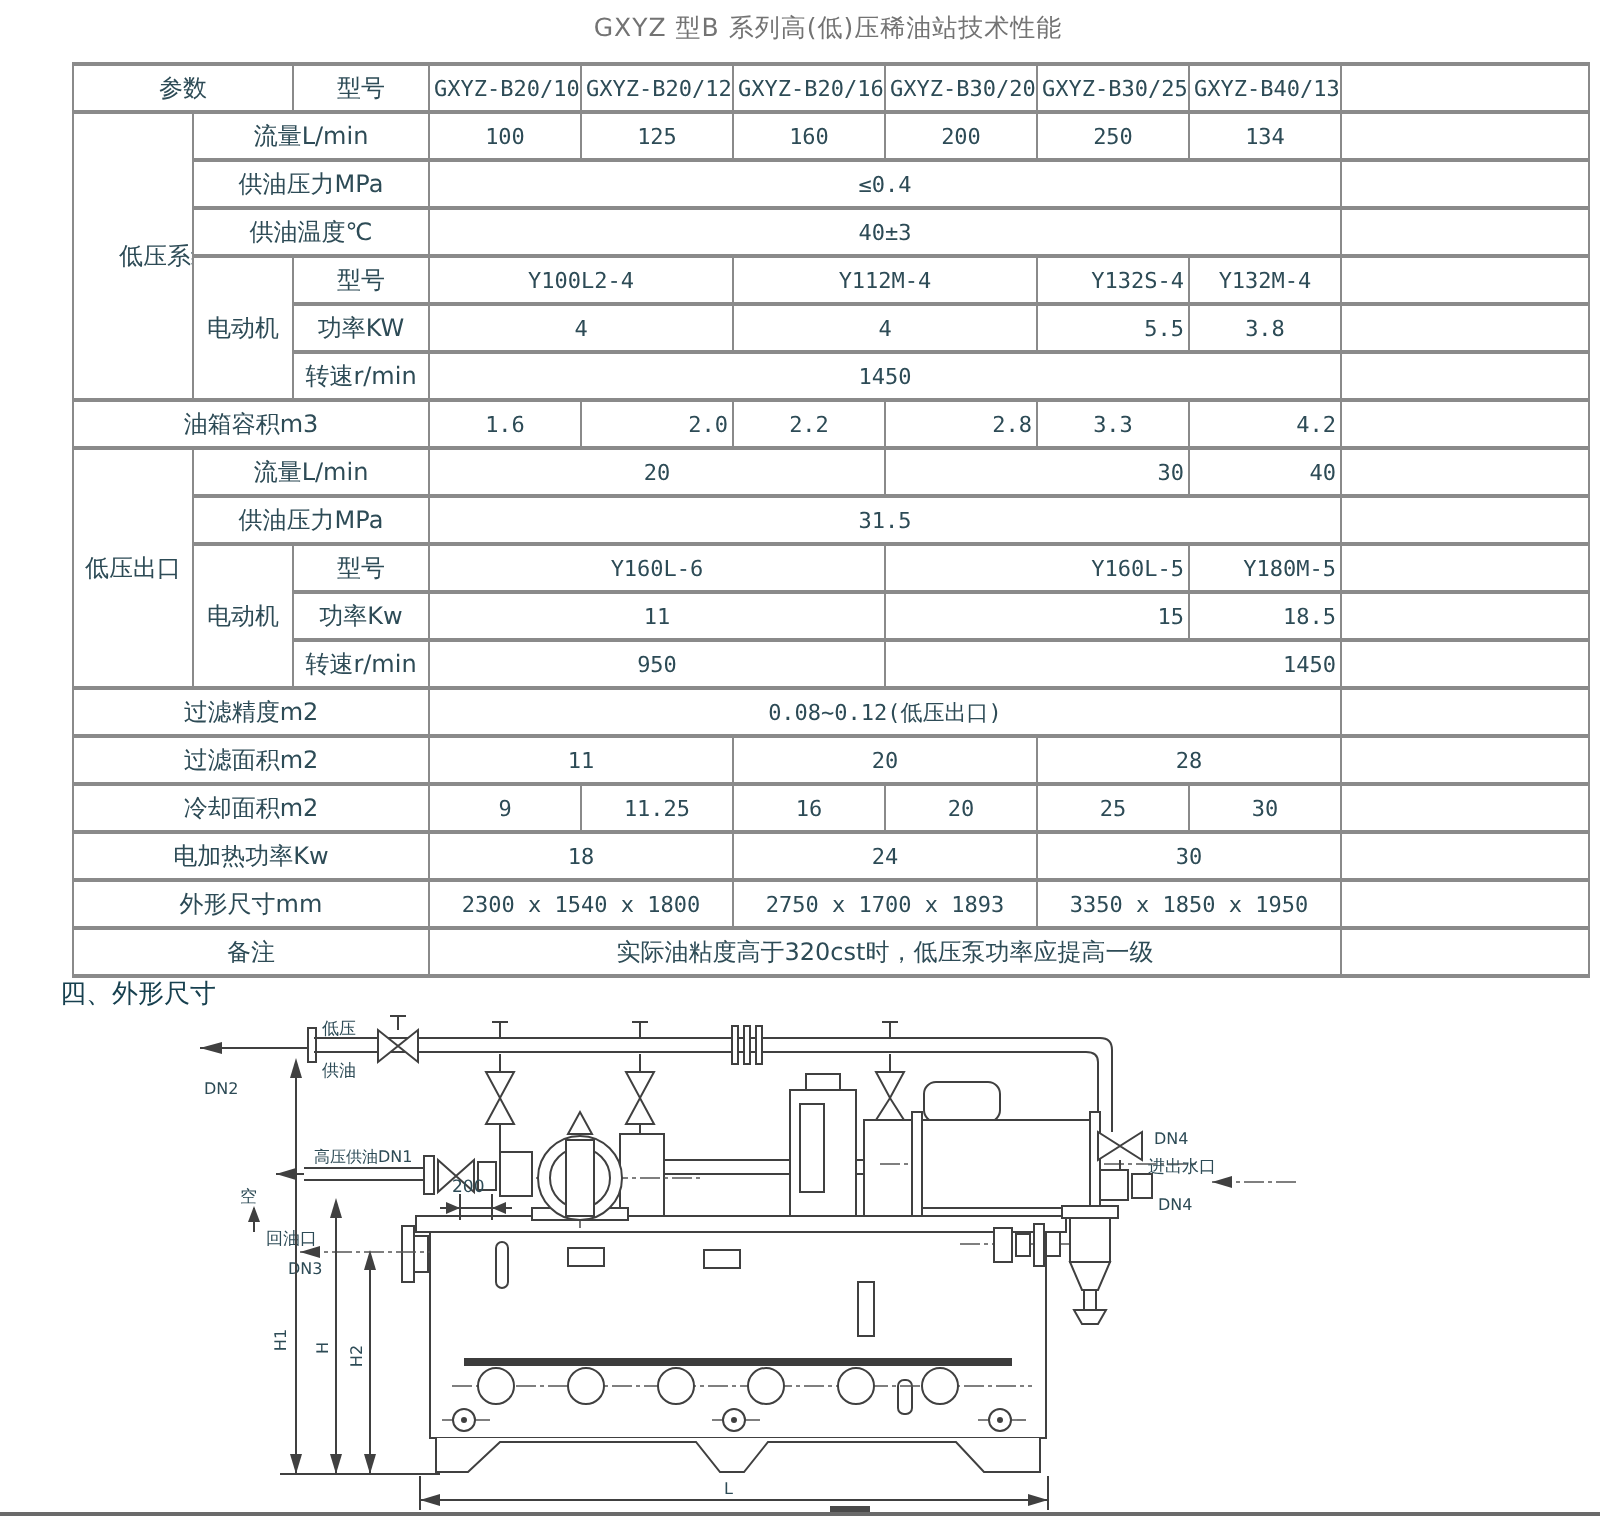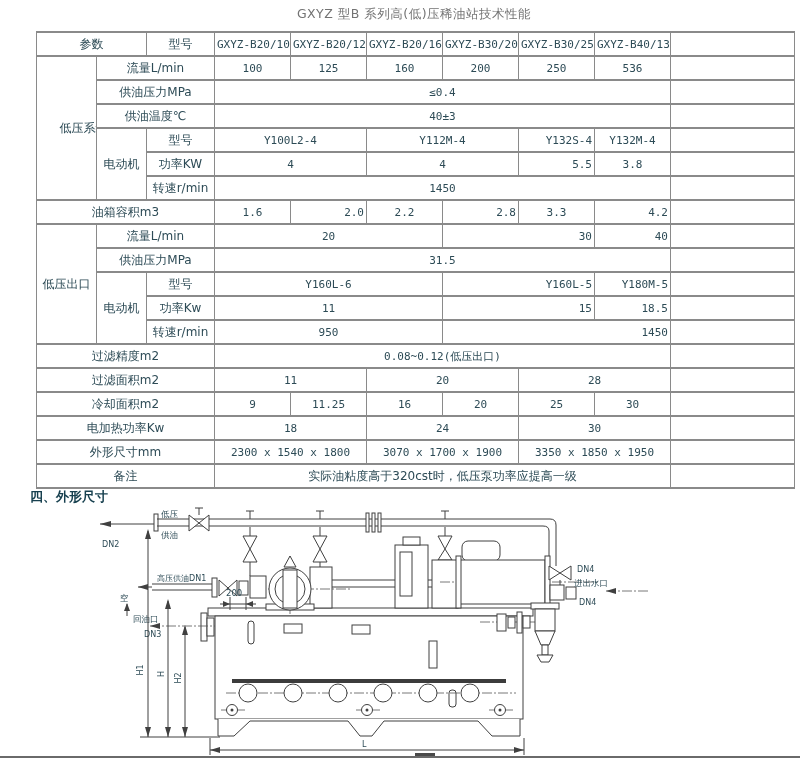--- a/index.html
+++ b/index.html
@@ -5,21 +5,21 @@
   html,body{margin:0;padding:0;background:#fff;}
   body{width:800px;height:762px;position:relative;font-family:"DejaVu Sans",sans-serif;color:#2d4b56;overflow:hidden;}
   .title{position:absolute;left:35px;top:6px;width:758px;text-align:center;font-size:12.5px;letter-spacing:0.5px;color:#737373;}
   table.spec{position:absolute;left:36px;top:31px;width:758px;border-collapse:collapse;table-layout:fixed;}
   table.spec td{border:solid #8a8a8a;border-width:2px 1px;text-align:center;height:22px;padding:0 2px;overflow:hidden;white-space:nowrap;font-size:12px;color:#2d4b56;}
   table.spec td.num{font-family:"DejaVu Sans Mono",monospace;font-size:11px;}
   table.spec td.al{text-align:right;padding-left:4px;}
   table.spec td.e{border-left:1px solid #8a8a8a;}
   .vtext{width:14px;margin:0 auto;word-break:break-all;line-height:22px;font-size:12px;}
   .gh{font-size:11.5px;letter-spacing:0px;}
-  .heading{position:absolute;left:30px;top:488px;font-size:13px;font-weight:bold;color:#17404f;}
+  .heading{position:absolute;left:30px;top:488px;font-size:13px;font-weight:normal;color:#17404f;}
   .botline{position:absolute;left:0;top:756px;width:800px;height:2px;background:#6a6a6a;}
   .botmark{position:absolute;left:415px;top:753px;width:20px;height:5px;background:#4a4a4a;}
   svg.diagram{position:absolute;left:95px;top:505px;}
   svg .ln{stroke:#404040;stroke-width:1;fill:none;}
   svg .lnw{stroke:#404040;stroke-width:1;fill:#fff;}
   svg .dd{stroke:#555;stroke-width:0.8;fill:none;stroke-dasharray:10 2 2 2;}
   svg .ar{fill:#404040;stroke:none;}
   svg text{font-family:"DejaVu Sans",sans-serif;fill:#2d4b56;font-size:8.5px;}
   svg text.sm{font-size:8px;}
 </style>
@@ -56,21 +56,21 @@
   <tr>
     <td rowspan="6">
           <div class="vtext">低压系统</div>
         </td>
     <td colspan="2">流量L/min</td>
     <td class="num">100</td>
     <td class="num">125</td>
     <td class="num">160</td>
     <td class="num">200</td>
     <td class="num">250</td>
-    <td class="num">536</td>
+    <td class="num">134</td>
     <td class="e"></td>
   </tr>
   <tr>
     <td colspan="2">供油压力MPa</td>
     <td colspan="6" class="num">≤0.4</td>
     <td class="e"></td>
   </tr>
   <tr>
     <td colspan="2">供油温度℃</td>
     <td colspan="6" class="num">40±3</td>
@@ -167,21 +167,21 @@
   <tr>
     <td colspan="3">电加热功率Kw</td>
     <td colspan="2" class="num">18</td>
     <td colspan="2" class="num">24</td>
     <td colspan="2" class="num">30</td>
     <td class="e"></td>
   </tr>
   <tr>
     <td colspan="3">外形尺寸mm</td>
     <td colspan="2" class="num">2300 x 1540 x 1800</td>
-    <td colspan="2" class="num">3070 x 1700 x 1900</td>
+    <td colspan="2" class="num">2750 x 1700 x 1893</td>
     <td colspan="2" class="num">3350 x 1850 x 1950</td>
     <td class="e"></td>
   </tr>
   <tr>
     <td colspan="3">备注</td>
     <td colspan="6">实际油粘度高于320cst时，低压泵功率应提高一级</td>
     <td class="e"></td>
   </tr>
 </tbody>
   </table>

